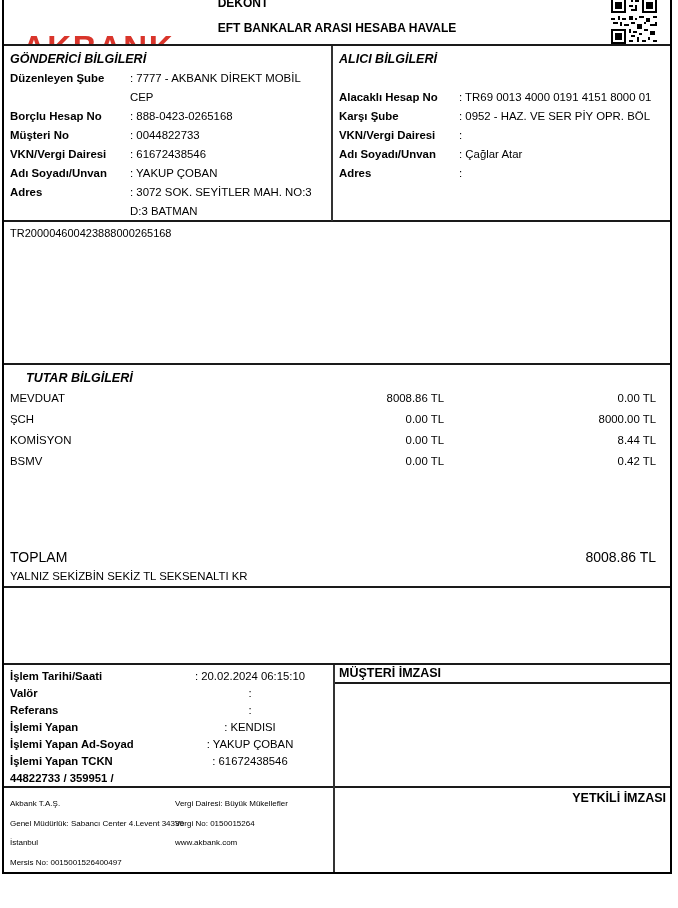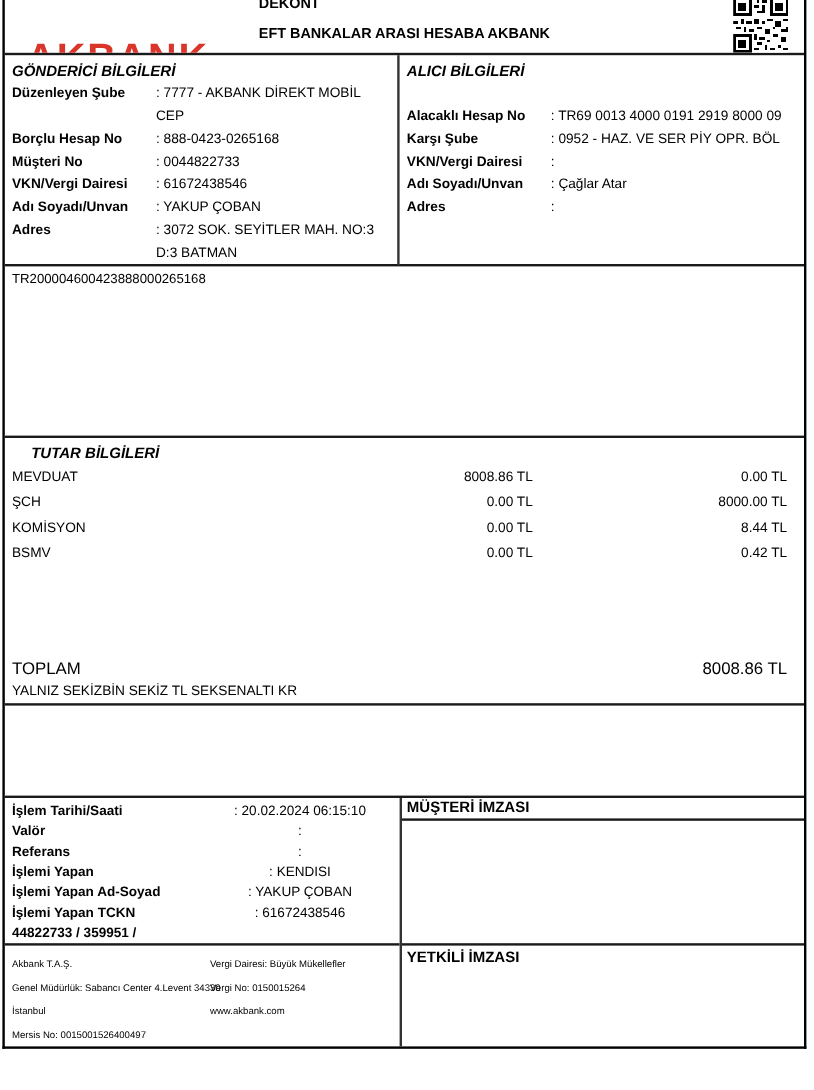--- a/index.html
+++ b/index.html
@@ -94,33 +94,33 @@
   .foot .fcol-l { width: 165px; flex: none; }
   .foot .fcol-r { flex: 1; }
   .foot div div { line-height: 19.5px; white-space: nowrap; }
   .sigbox-customer { height: 123px; border-bottom: 2px solid #1a1a1a; }
   .sigband {
     font-size: 12.5px; font-weight: bold;
     padding: 1px 4px 2px 4px; border-bottom: 2px solid #1a1a1a;
   }
   .sigbox-authorized { height: 84px; }
   .sigbox-authorized .sigband2 {
-    font-size: 12.5px; font-weight: bold; padding: 3px 4px;
+    font-size: 12.5px; font-weight: bold; padding: 3px 4px; text-align: right;
   }
 </style>
 </head>
 <body>
 
 <div class="doc">
 
   <div class="hdr">
     <div class="logo" style="color: rgb(217, 53, 43);">AKBANK</div>
     <div class="hdr-center">
       <div class="hdr-title">DEKONT</div>
-      <div class="hdr-sub">EFT BANKALAR ARASI HESABA AKBANK</div>
+      <div class="hdr-sub">EFT BANKALAR ARASI HESABA HAVALE</div>
     </div>
     <svg class="qr" width="46" height="46" viewBox="0 0 21 21" shape-rendering="crispEdges">
       <rect x="0" y="0" width="21" height="21" fill="#fff"></rect>
       <g fill="#000">
         <rect x="0" y="0" width="7" height="7"></rect>
           <rect x="1" y="1" width="5" height="5" fill="#fff"></rect>
           <rect x="2" y="2" width="3" height="3"></rect>
         <rect x="14" y="0" width="7" height="7"></rect>
           <rect x="15" y="1" width="5" height="5" fill="#fff"></rect>
           <rect x="16" y="2" width="3" height="3"></rect>
@@ -191,21 +191,21 @@
           <span class="lbl">Adres</span>
           <span class="val">: 3072 SOK. SEYİTLER MAH. NO:3 D:3 BATMAN</span>
         </div>
       </div>
     </div>
     <div class="info-col">
       <div class="sec-title">ALICI BİLGİLERİ</div>
       <div class="inf-rows indent">
         <div class="inf-row">
           <span class="lbl">Alacaklı Hesap No</span>
-          <span class="val">: TR69 0013 4000 0191 2919 8000 09</span>
+          <span class="val">: TR69 0013 4000 0191 4151 8000 01</span>
         </div>
         <div class="inf-row">
           <span class="lbl">Karşı Şube</span>
           <span class="val">: 0952 - HAZ. VE SER PİY OPR. BÖL</span>
         </div>
         <div class="inf-row">
           <span class="lbl">VKN/Vergi Dairesi</span>
           <span class="val">:</span>
         </div>
         <div class="inf-row">

